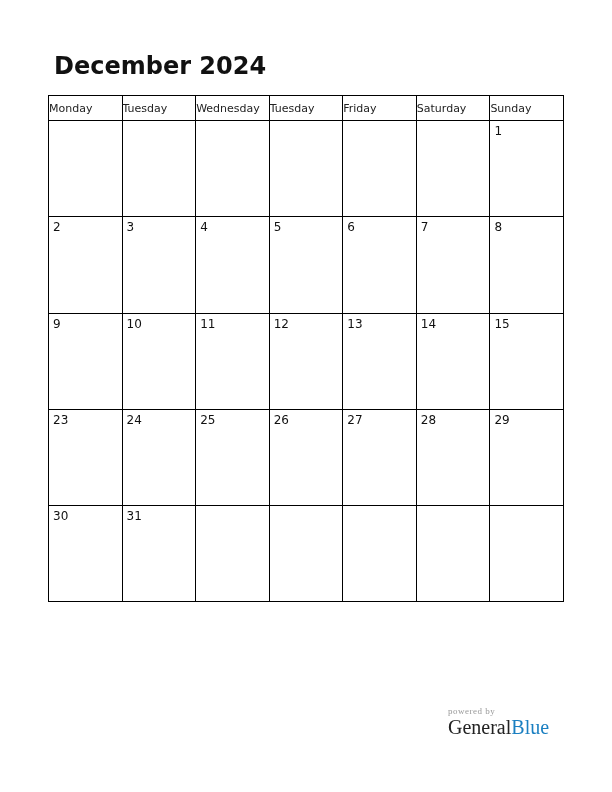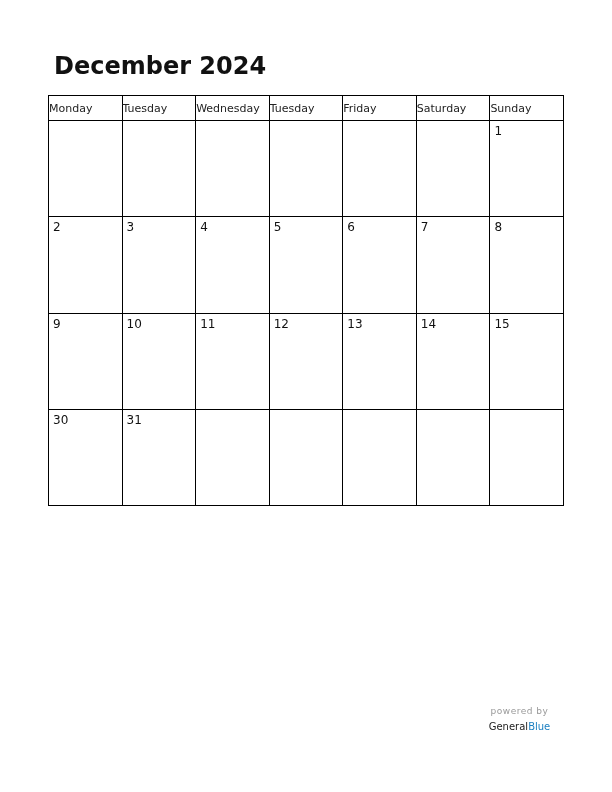--- a/index.html
+++ b/index.html
@@ -7,23 +7,23 @@
          font-family: "DejaVu Sans", "Liberation Sans", sans-serif; color: #111; }
   .title { position: absolute; left: 54px; top: 50px; font-size: 24px; line-height: 32px;
            font-weight: bold; letter-spacing: 0; color: #111; }
   table.cal { position: absolute; left: 48px; top: 95px; width: 516px;
               border-collapse: collapse; table-layout: fixed; }
   table.cal th, table.cal td { border: 1px solid #000; padding: 0; }
   table.cal th { height: 24px; font-size: 11px; font-weight: normal; text-align: left;
                  vertical-align: middle; color: #222; }
   table.cal td { height: 95.3px; vertical-align: top; }
   .daynum { display: block; font-size: 12px; padding: 3px 0 0 4px; color: #111; }
-  .footer { position: absolute; left: 472px; top: 706px; width: 95px; text-align: center; }
+  .footer { position: absolute; left: 448px; top: 706px; width: 95px; text-align: left; font-family: Liberation Serif, serif; }
   .powered { font-size: 9px; color: #999; letter-spacing: 0.5px; line-height: 11px; }
-  .brand { font-size: 10px; line-height: 20px; }
+  .brand { font-size: 20px; line-height: 20px; }
   .brand .g { color: #222; }
   .brand .b { color: #1a7fc1; }
 </style>
 </head>
 <body>
 
 <div class="title">December 2024</div>
 
 <table class="cal">
   <thead>
@@ -102,20 +102,43 @@
         </td>
         <td>
           <span class="daynum">14</span>
         </td>
         <td>
           <span class="daynum">15</span>
         </td>
       </tr>
       <tr>
         <td>
+          <span class="daynum">23</span>
+        </td>
+        <td>
+          <span class="daynum">24</span>
+        </td>
+        <td>
+          <span class="daynum">25</span>
+        </td>
+        <td>
+          <span class="daynum">26</span>
+        </td>
+        <td>
+          <span class="daynum">27</span>
+        </td>
+        <td>
+          <span class="daynum">28</span>
+        </td>
+        <td>
+          <span class="daynum">29</span>
+        </td>
+      </tr>
+      <tr>
+        <td>
           <span class="daynum">30</span>
         </td>
         <td>
           <span class="daynum">31</span>
         </td>
         <td>
           <span class="daynum"></span>
         </td>
         <td>
           <span class="daynum"></span>

